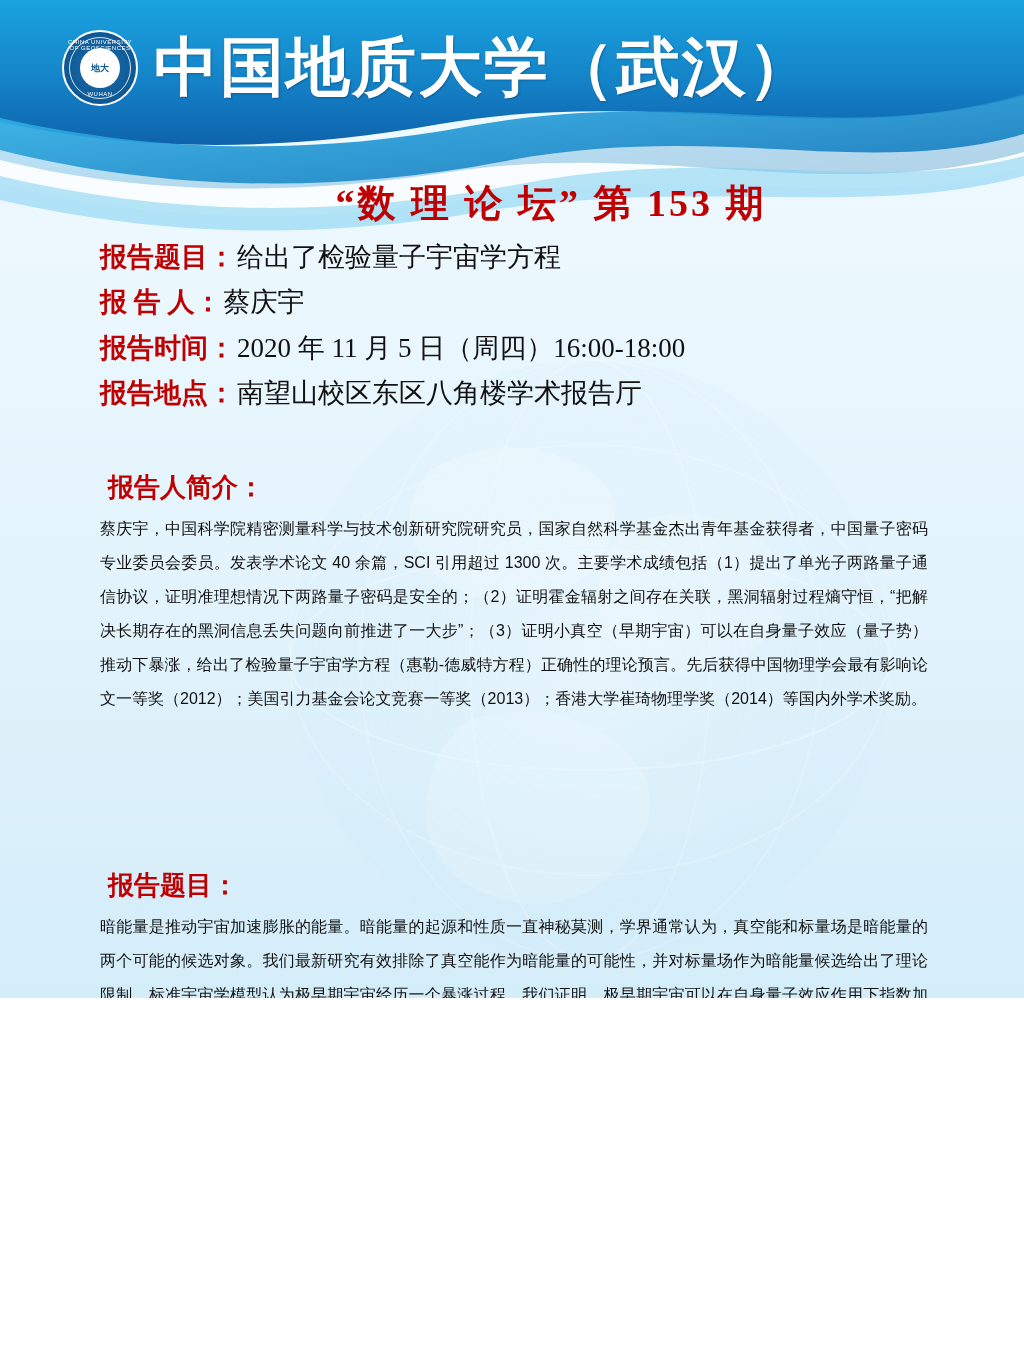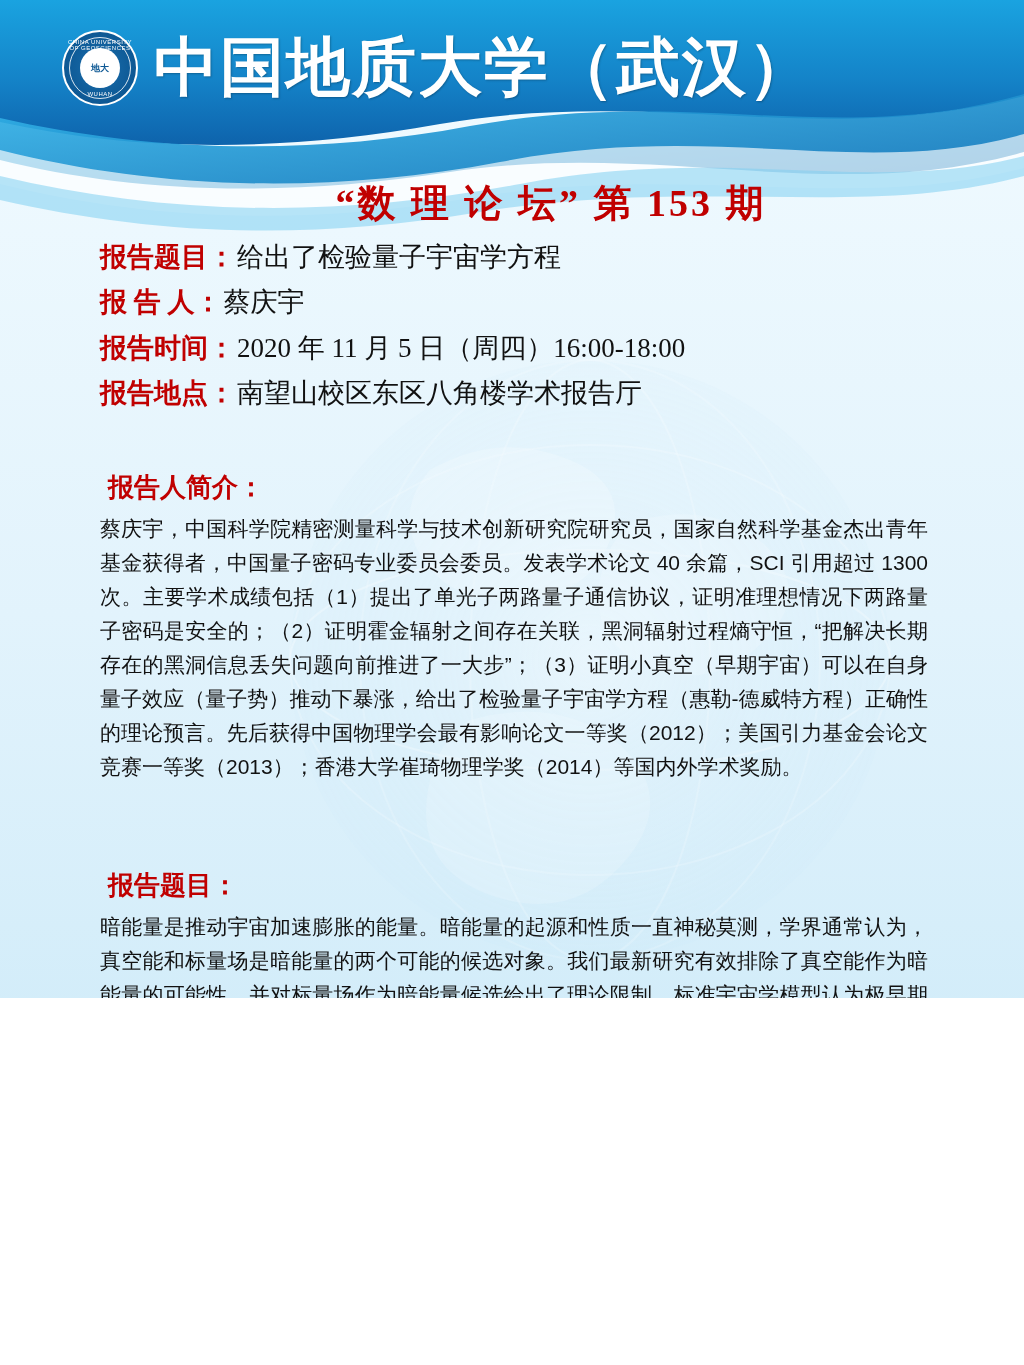--- a/index.html
+++ b/index.html
@@ -139,21 +139,21 @@
     font-size: 26px;
     font-family: "Liberation Serif", "DejaVu Serif", serif;
   }
   .section-head.bio { top: 470px; }
   .section-head.abs { top: 868px; }
   .para {
     position: absolute;
     left: 100px;
     width: 828px;
     color: #111111;
-    font-size: 21px;
+    font-size: 16px;
     line-height: 34px;
     text-align: justify;
     text-justify: inter-character;
     font-family: "Liberation Sans", "DejaVu Sans", sans-serif;
   }
   .para.bio { top: 512px; }
   .para.abs { top: 910px; }
   .welcome {
     position: absolute;
     top: 1144px;

